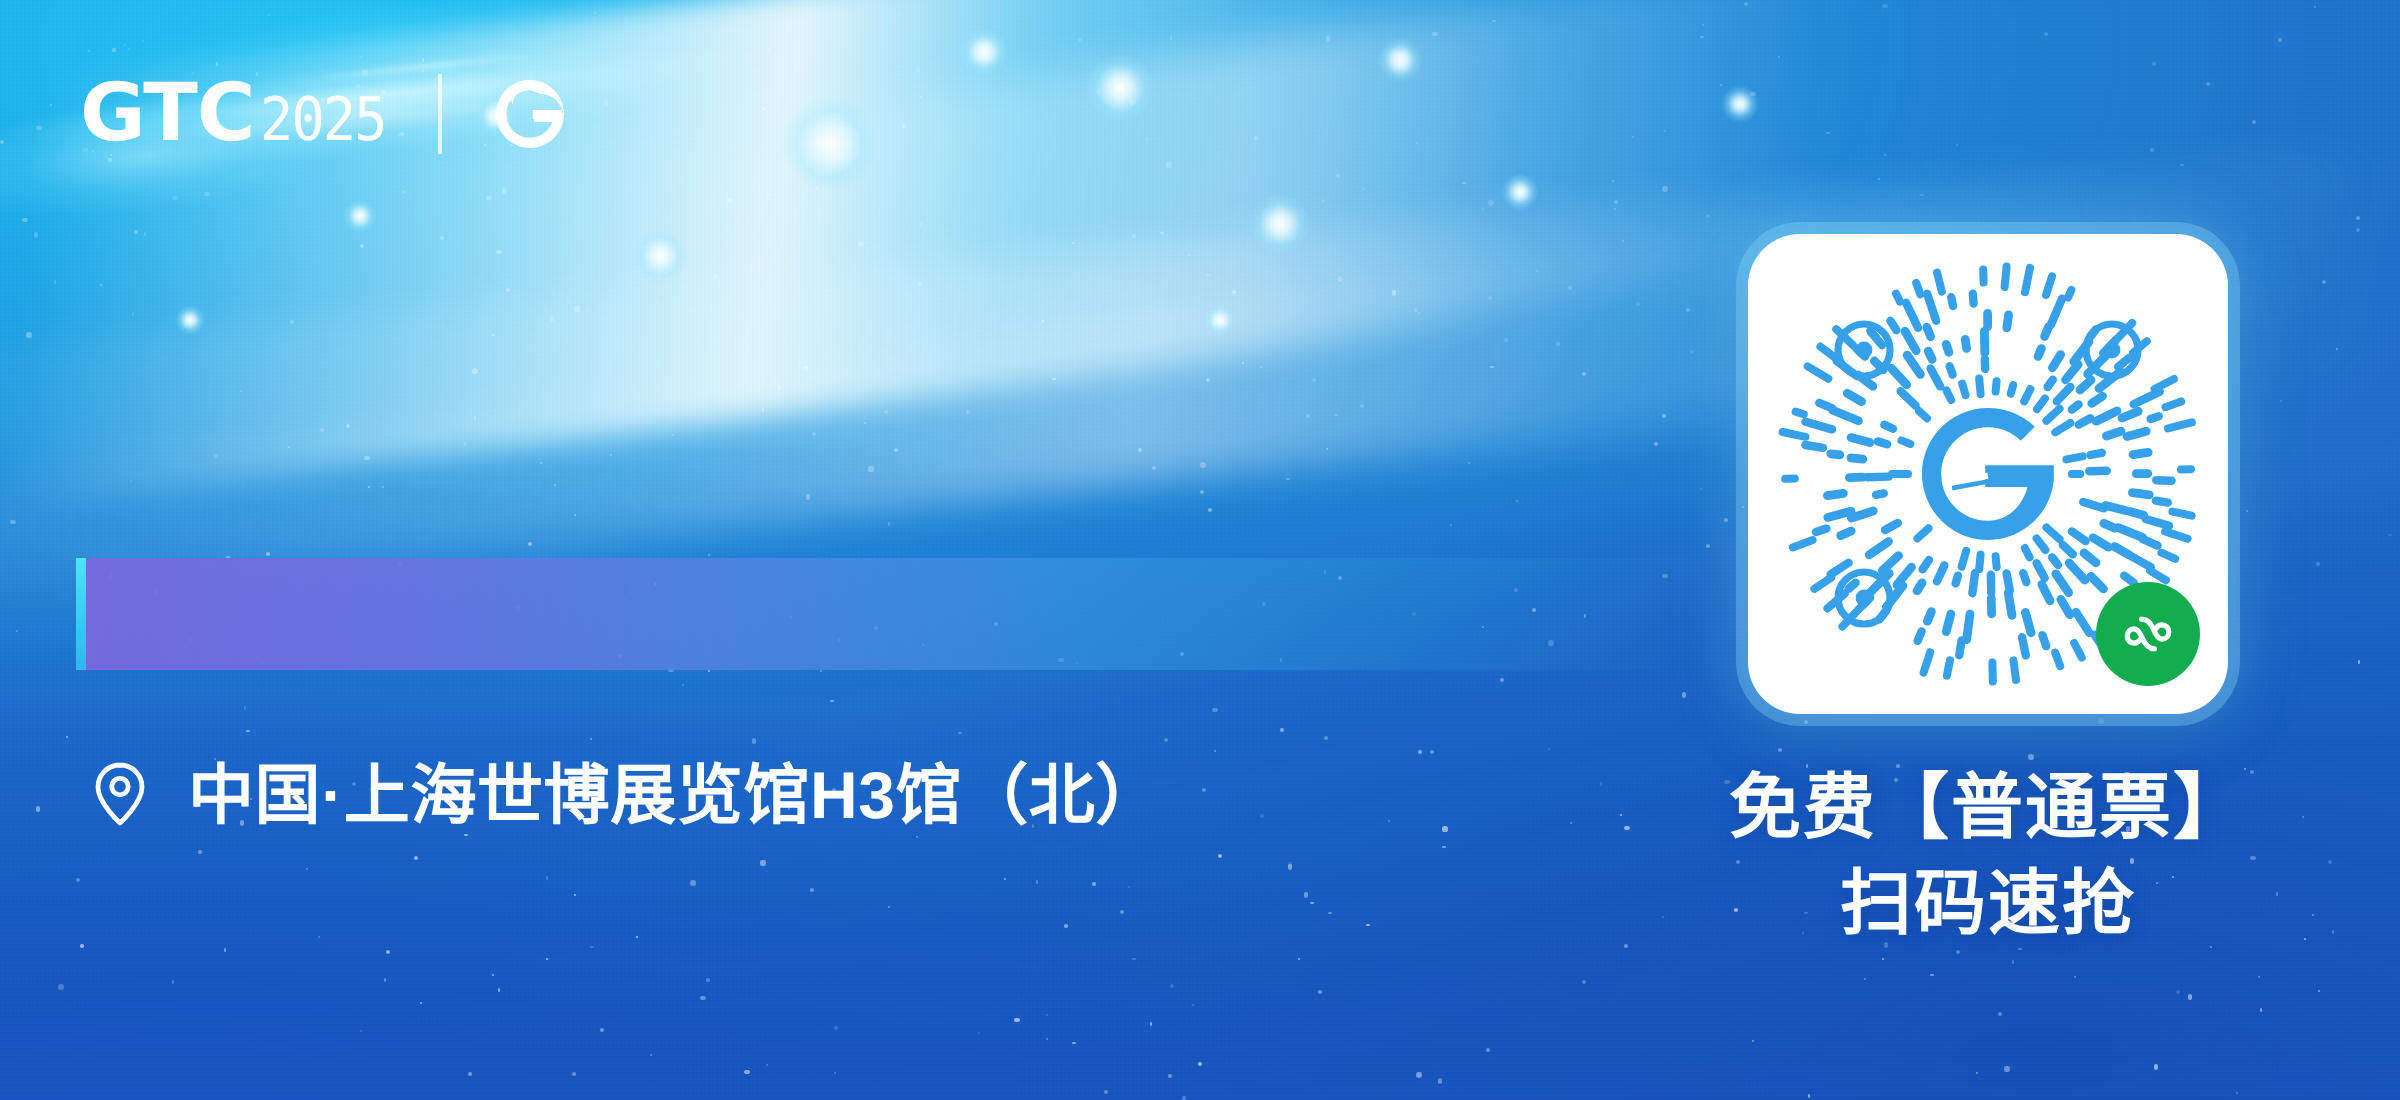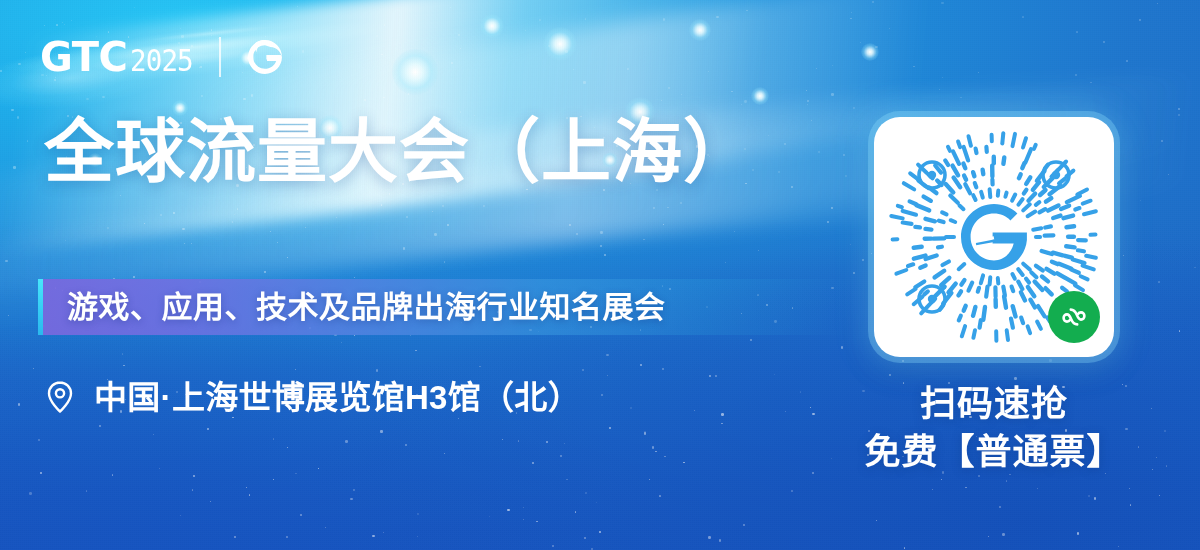--- a/index.html
+++ b/index.html
@@ -787,27 +787,25 @@
       <div class="brand">
         <svg class="brand-mark" viewBox="0 0 48 48" aria-hidden="true">
           <path fill="#ffffff" d="M24 5.5c10.2 0 18.5 8.3 18.5 18.5S34.2 42.5 24 42.5 5.5 34.2 5.5 24 13.8 5.5 24 5.5zm0 5.6c-7.1 0-12.9 5.8-12.9 12.9S16.9 36.9 24 36.9c5.6 0 10.4-3.6 12.2-8.6h-10v-5.1h16.1c.1.6.1 1.2.1 1.8 0 .3 0 .6 0 .9-.1-6.9-5.7-12.8-12.4-12.8z"></path>
           <path fill="#ffffff" d="M25.5 21.8h15.9v4.9H25.5z"></path>
           <path fill="#ffffff" d="M13.2 9.4c3.4-3.1 8.1-4.6 12.6-3.7-3.2 1.1-6 2.9-8 5.4-1.7 2.2-3 4.9-3.2 7.6-1.4-3.2-2.5-6.6-1.4-9.3z"></path>
         </svg>
       </div>
 
     </div>
 
-    <div class="title-cn">全球流量大会（上海）</div>
 
 
     <div class="tagline">
       <div class="tagline-bg"></div>
       <div class="tagline-accent"></div>
-      <div class="tagline-text">游戏、应用、技术及品牌出海行业知名展会</div>
     </div>
 
     <div class="info-row info-venue">
       <svg class="info-icon" viewBox="0 0 36 36" aria-hidden="true">
         <path d="M18 3.5c-6.1 0-11 4.9-11 11 0 8 11 18 11 18s11-10 11-18c0-6.1-4.9-11-11-11z" fill="none" stroke="#ffffff" stroke-width="2.4" stroke-linejoin="round"></path>
         <circle cx="18" cy="14.3" r="4.1" fill="none" stroke="#ffffff" stroke-width="2.4"></circle>
       </svg>
       <div class="info-text">中国·上海世博展览馆H3馆（北）</div>
     </div>
 
@@ -1012,18 +1010,18 @@
         <div class="mini-badge">
           <svg viewBox="0 0 34 34" aria-hidden="true">
             <path d="M13.8 9.6c3.4 0 5.1 3 6.1 5.4 1 2.4 2.1 4.6 4.1 4.6 2 0 3.4-1.6 3.4-3.6s-1.5-3.6-3.4-3.6c-1.3 0-2.4.7-3 1.8" fill="none" stroke="#ffffff" stroke-width="2.6" stroke-linecap="round"></path>
             <path d="M20.2 24.4c-3.4 0-5.1-3-6.1-5.4-1-2.4-2.1-4.6-4.1-4.6-2 0-3.4 1.6-3.4 3.6s1.5 3.6 3.4 3.6c1.3 0 2.4-.7 3-1.8" fill="none" stroke="#ffffff" stroke-width="2.6" stroke-linecap="round"></path>
           </svg>
         </div>
       </div>
     </div>
 
     <div class="cta">
+      <span>免费【普通票】</span>
       <span>扫码速抢</span>
-      <span>免费【普通票】</span>
     </div>
 
   </div>
 </div>
 
 </body></html>

